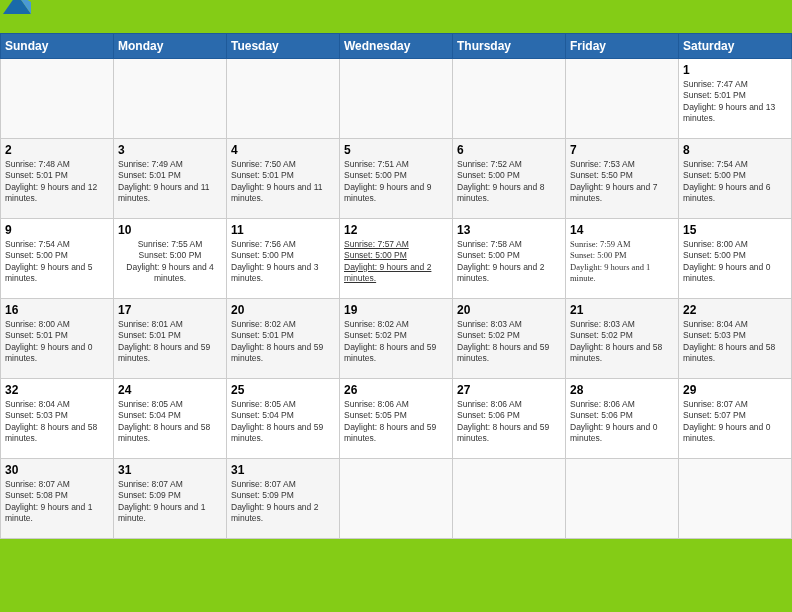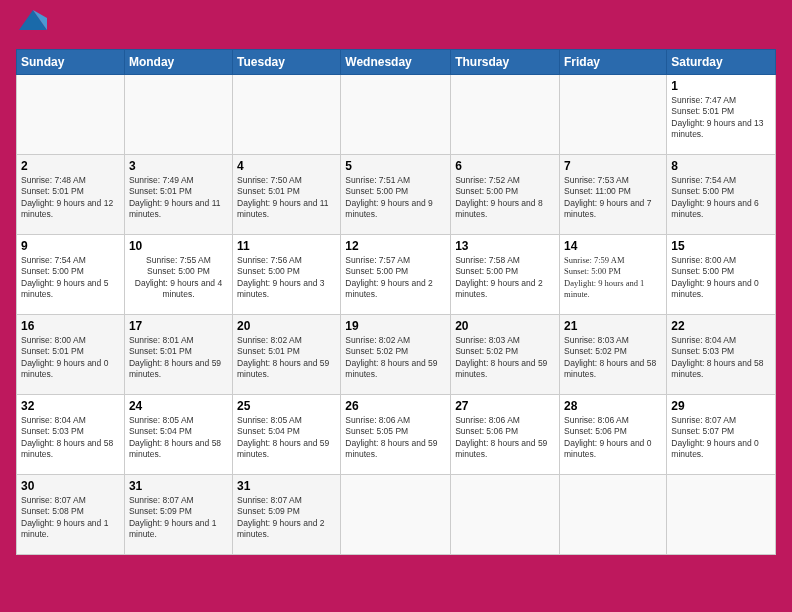--- a/index.html
+++ b/index.html
@@ -6,22 +6,21 @@
     body {
       font-family: Arial, sans-serif;
       background: #fff;
       width: 792px;
       height: 612px;
       overflow: hidden;
     }
     .page {
       width: 792px;
       height: 612px;
-      padding: 16px;
-      background: #be185d;
+      background: #84cc16;
     }
     .header {
       display: flex;
       justify-content: space-between;
       align-items: flex-start;
       margin-bottom: 12px;
     }
     .logo {
       display: flex;
       align-items: center;
@@ -157,21 +156,21 @@
           </td>
           <td>
             <span class="day-num">6</span>
             <div class="day-info" style="white-space: pre-line;">Sunrise: 7:52 AM
 Sunset: 5:00 PM
 Daylight: 9 hours and 8 minutes.</div>
           </td>
           <td>
             <span class="day-num">7</span>
             <div class="day-info" style="white-space: pre-line;">Sunrise: 7:53 AM
-Sunset: 11:00 PM
+Sunset: 5:50 PM
 Daylight: 9 hours and 7 minutes.</div>
           </td>
           <td>
             <span class="day-num">8</span>
             <div class="day-info" style="white-space: pre-line;">Sunrise: 7:54 AM
 Sunset: 5:00 PM
 Daylight: 9 hours and 6 minutes.</div>
           </td>
         </tr>
         <tr>
@@ -188,21 +187,21 @@
 Daylight: 9 hours and 4 minutes.</div>
           </td>
           <td>
             <span class="day-num">11</span>
             <div class="day-info" style="white-space: pre-line;">Sunrise: 7:56 AM
 Sunset: 5:00 PM
 Daylight: 9 hours and 3 minutes.</div>
           </td>
           <td>
             <span class="day-num">12</span>
-            <div class="day-info" style="white-space: pre-line;">Sunrise: 7:57 AM
+            <div class="day-info" style="white-space: pre-line; text-decoration: underline;">Sunrise: 7:57 AM
 Sunset: 5:00 PM
 Daylight: 9 hours and 2 minutes.</div>
           </td>
           <td>
             <span class="day-num">13</span>
             <div class="day-info" style="white-space: pre-line;">Sunrise: 7:58 AM
 Sunset: 5:00 PM
 Daylight: 9 hours and 2 minutes.</div>
           </td>
           <td>

